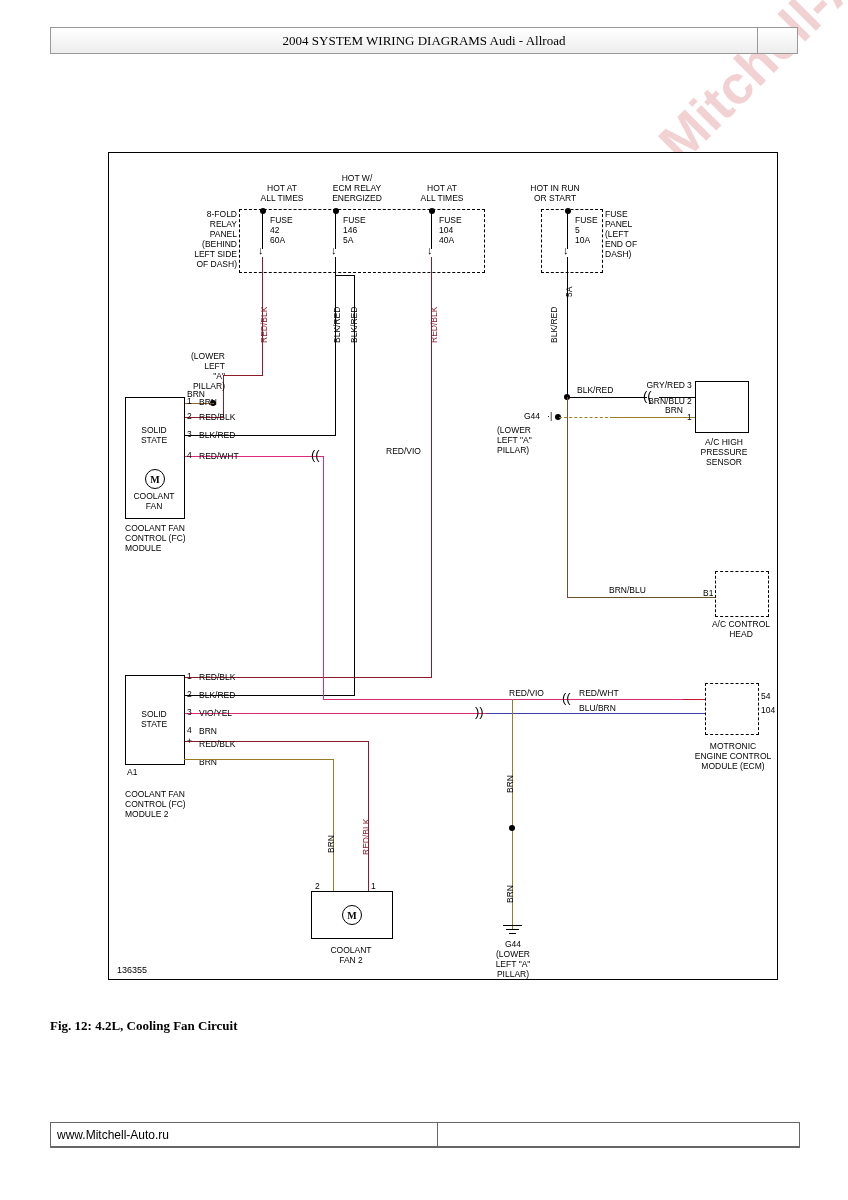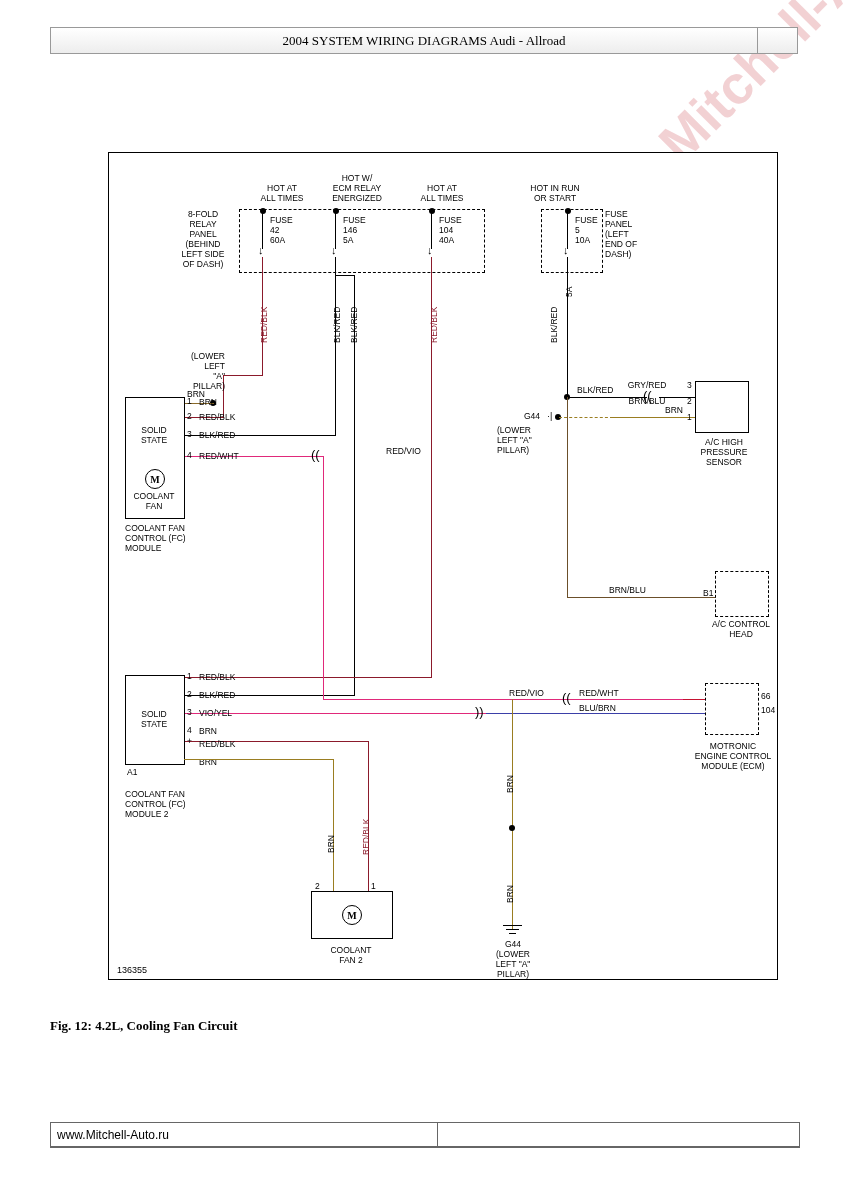--- a/index.html
+++ b/index.html
@@ -36,21 +36,21 @@
   .w-copy{flex:1;}
 
   
   .wm{position:absolute;left:0;top:0;width:848px;height:1200px;pointer-events:none;}
   .wm span{position:absolute;color:#f0c9cc;font-family:"Liberation Sans",sans-serif;
     font-size:54px;font-weight:bold;transform:rotate(-45deg);transform-origin:left top;white-space:nowrap;opacity:.85;}
   .wm .w1{left:548px;top:228px;}
   .wm .w2{left:116px;top:770px;}
   .lbl{position:absolute;font-family:"Liberation Sans",sans-serif;font-size:8.5px;line-height:10px;white-space:pre;}
   .lbl.c{text-align:center;}
-  .lbl.r{text-align:center;}
+  .lbl.r{text-align:right;}
   .vert{position:absolute;font-family:"Liberation Sans",sans-serif;font-size:8.5px;white-space:nowrap;
     transform:rotate(-90deg);transform-origin:left top;}
   .box{position:absolute;border:1px solid #000;background:#fff;}
   .dbox{position:absolute;border:1px dashed #000;}
   .h{position:absolute;height:0;border-top-width:1.4px;border-top-style:solid;}
   .v{position:absolute;width:0;border-left-width:1.4px;border-left-style:solid;}
   .hd{position:absolute;height:0;border-top-width:1.4px;border-top-style:dashed;}
   .dot{position:absolute;width:6px;height:6px;border-radius:50%;background:#000;}
   .pin{position:absolute;font-family:"Liberation Sans",sans-serif;font-size:8.5px;}
   .mot{position:absolute;width:18px;height:18px;border:1.2px solid #000;border-radius:50%;
@@ -262,21 +262,21 @@
     <div class="lbl c" style="left:582px;top:284px;width:66px;">A/C HIGH
 PRESSURE
 SENSOR</div>
 
     <div class="dbox" style="left:606px;top:418px;width:52px;height:44px;"></div>
     <div class="pin" style="left:594px;top:435px;">B1</div>
     <div class="lbl c" style="left:592px;top:466px;width:80px;">A/C CONTROL
 HEAD</div>
 
     <div class="dbox" style="left:596px;top:530px;width:52px;height:50px;"></div>
-    <div class="pin" style="left:652px;top:538px;">66</div>
+    <div class="pin" style="left:652px;top:538px;">54</div>
     <div class="pin" style="left:652px;top:552px;">104</div>
     <div class="lbl" style="left:470px;top:535px;">RED/WHT</div>
     <div class="lbl" style="left:470px;top:550px;">BLU/BRN</div>
     <div class="lbl c" style="left:576px;top:588px;width:96px;">MOTRONIC
 ENGINE CONTROL
 MODULE (ECM)</div>
 
     <div class="v" style="left:403px;top:546px;height:230px;border-color:#9a7d21;"></div>
     <div class="dot" style="left:400px;top:672px;"></div>
     <div class="vert" style="left:396px;top:640px;">BRN</div>

